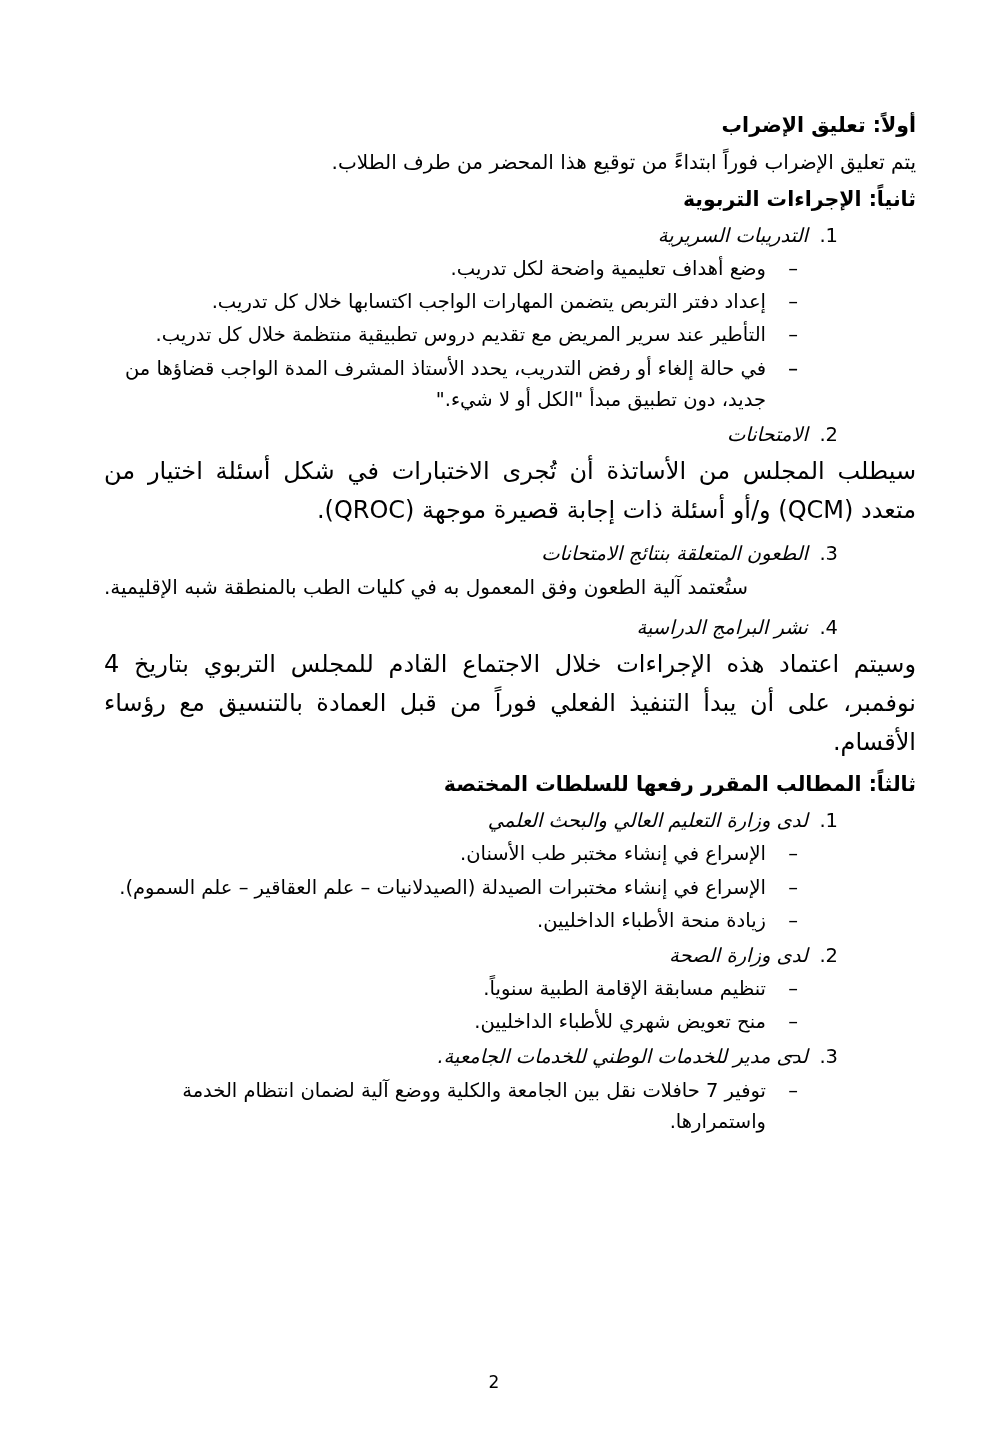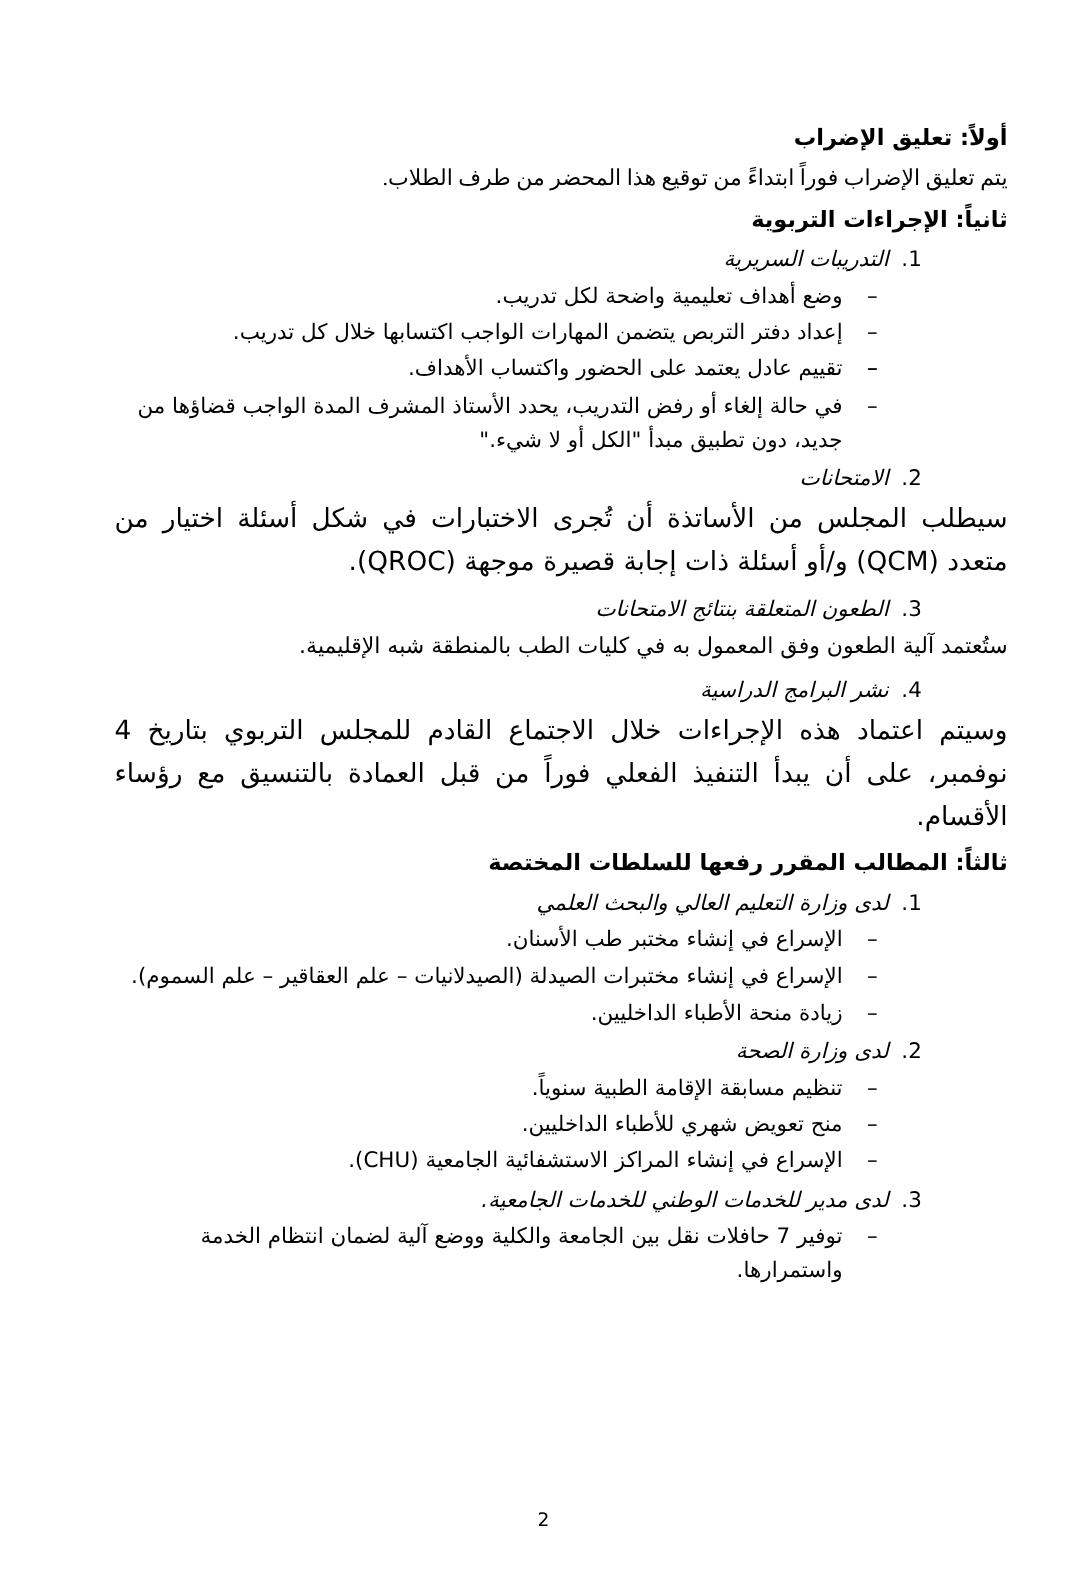--- a/index.html
+++ b/index.html
@@ -30,21 +30,21 @@
     margin: 0 0 4px 0;
   }
   .h-section.tight { margin-top: 2px; }
   .para {
     font-size: 20px;
     line-height: 1.62;
     margin: 0 0 6px 0;
     text-align: justify;
     text-justify: inter-word;
   }
-  .para.right { text-align: right; font-family: Liberation Serif, serif; }
+  .para.right { text-align: right; }
   .num-item {
     font-size: 19.5px;
     font-style: italic;
     line-height: 1.6;
     margin: 4px 0 2px 0;
     padding-right: 108px;
     position: relative;
   }
   .num-item .num {
     position: absolute;
@@ -72,21 +72,21 @@
   .block-para {
     font-size: 24px;
     line-height: 1.62;
     margin: 2px 0 8px 0;
     text-align: justify;
   }
   .center-para {
     font-size: 20px;
     line-height: 1.62;
     margin: 2px 0 8px 0;
-    text-align: right;
+    text-align: left;
   }
   .page-number {
     position: absolute;
     bottom: 48px;
     left: 0;
     right: 0;
     text-align: center;
     font-size: 17px;
     direction: ltr;
   }
@@ -101,22 +101,22 @@
 
   <h2 class="h-section">ثانياً: الإجراءات التربوية</h2>
 
   <div class="num-item">
     <span class="num">1.</span>
     <span>التدريبات السريرية</span>
   </div>
   <ul class="dash-list">
     <li><span class="dash">–</span><span>وضع أهداف تعليمية واضحة لكل تدريب.</span></li>
     <li><span class="dash">–</span><span>إعداد دفتر التربص يتضمن المهارات الواجب اكتسابها خلال كل تدريب.</span></li>
+    <li><span class="dash">–</span><span>التأطير عند سرير المريض مع تقديم دروس تطبيقية منتظمة خلال كل تدريب.</span></li>
     <li><span class="dash">–</span></li>
-    <li><span class="dash">–</span><span>تقييم عادل يعتمد على الحضور واكتساب الأهداف.</span></li>
     <li><span class="dash">–</span><span>في حالة إلغاء أو رفض التدريب، يحدد الأستاذ المشرف المدة الواجب قضاؤها من جديد، دون تطبيق مبدأ "الكل أو لا شيء."</span></li>
   </ul>
 
   <div class="num-item">
     <span class="num">2.</span>
     <span>الامتحانات</span>
   </div>
   <p class="block-para">سيطلب المجلس من الأساتذة أن تُجرى الاختبارات في شكل أسئلة اختيار من متعدد (QCM) و/أو أسئلة ذات إجابة قصيرة موجهة (QROC).</p>
 
   <div class="num-item">
@@ -144,21 +144,21 @@
     <li><span class="dash">–</span><span>زيادة منحة الأطباء الداخليين.</span></li>
   </ul>
 
   <div class="num-item">
     <span class="num">2.</span>
     <span>لدى وزارة الصحة</span>
   </div>
   <ul class="dash-list">
     <li><span class="dash">–</span><span>تنظيم مسابقة الإقامة الطبية سنوياً.</span></li>
     <li><span class="dash">–</span><span>منح تعويض شهري للأطباء الداخليين.</span></li>
-    <li><span class="dash">–</span><span>الإسراع في إنشاء المراكز الاستشفائية الجامعية (CHU).</span></li>
+    <li><span class="dash">–</span></li>
   </ul>
 
   <div class="num-item">
     <span class="num">3.</span>
     <span>لدى مدير للخدمات الوطني للخدمات الجامعية.</span>
   </div>
   <ul class="dash-list">
     <li><span class="dash">–</span><span>توفير 7 حافلات نقل بين الجامعة والكلية ووضع آلية لضمان انتظام الخدمة واستمرارها.</span></li>
   </ul>
 

